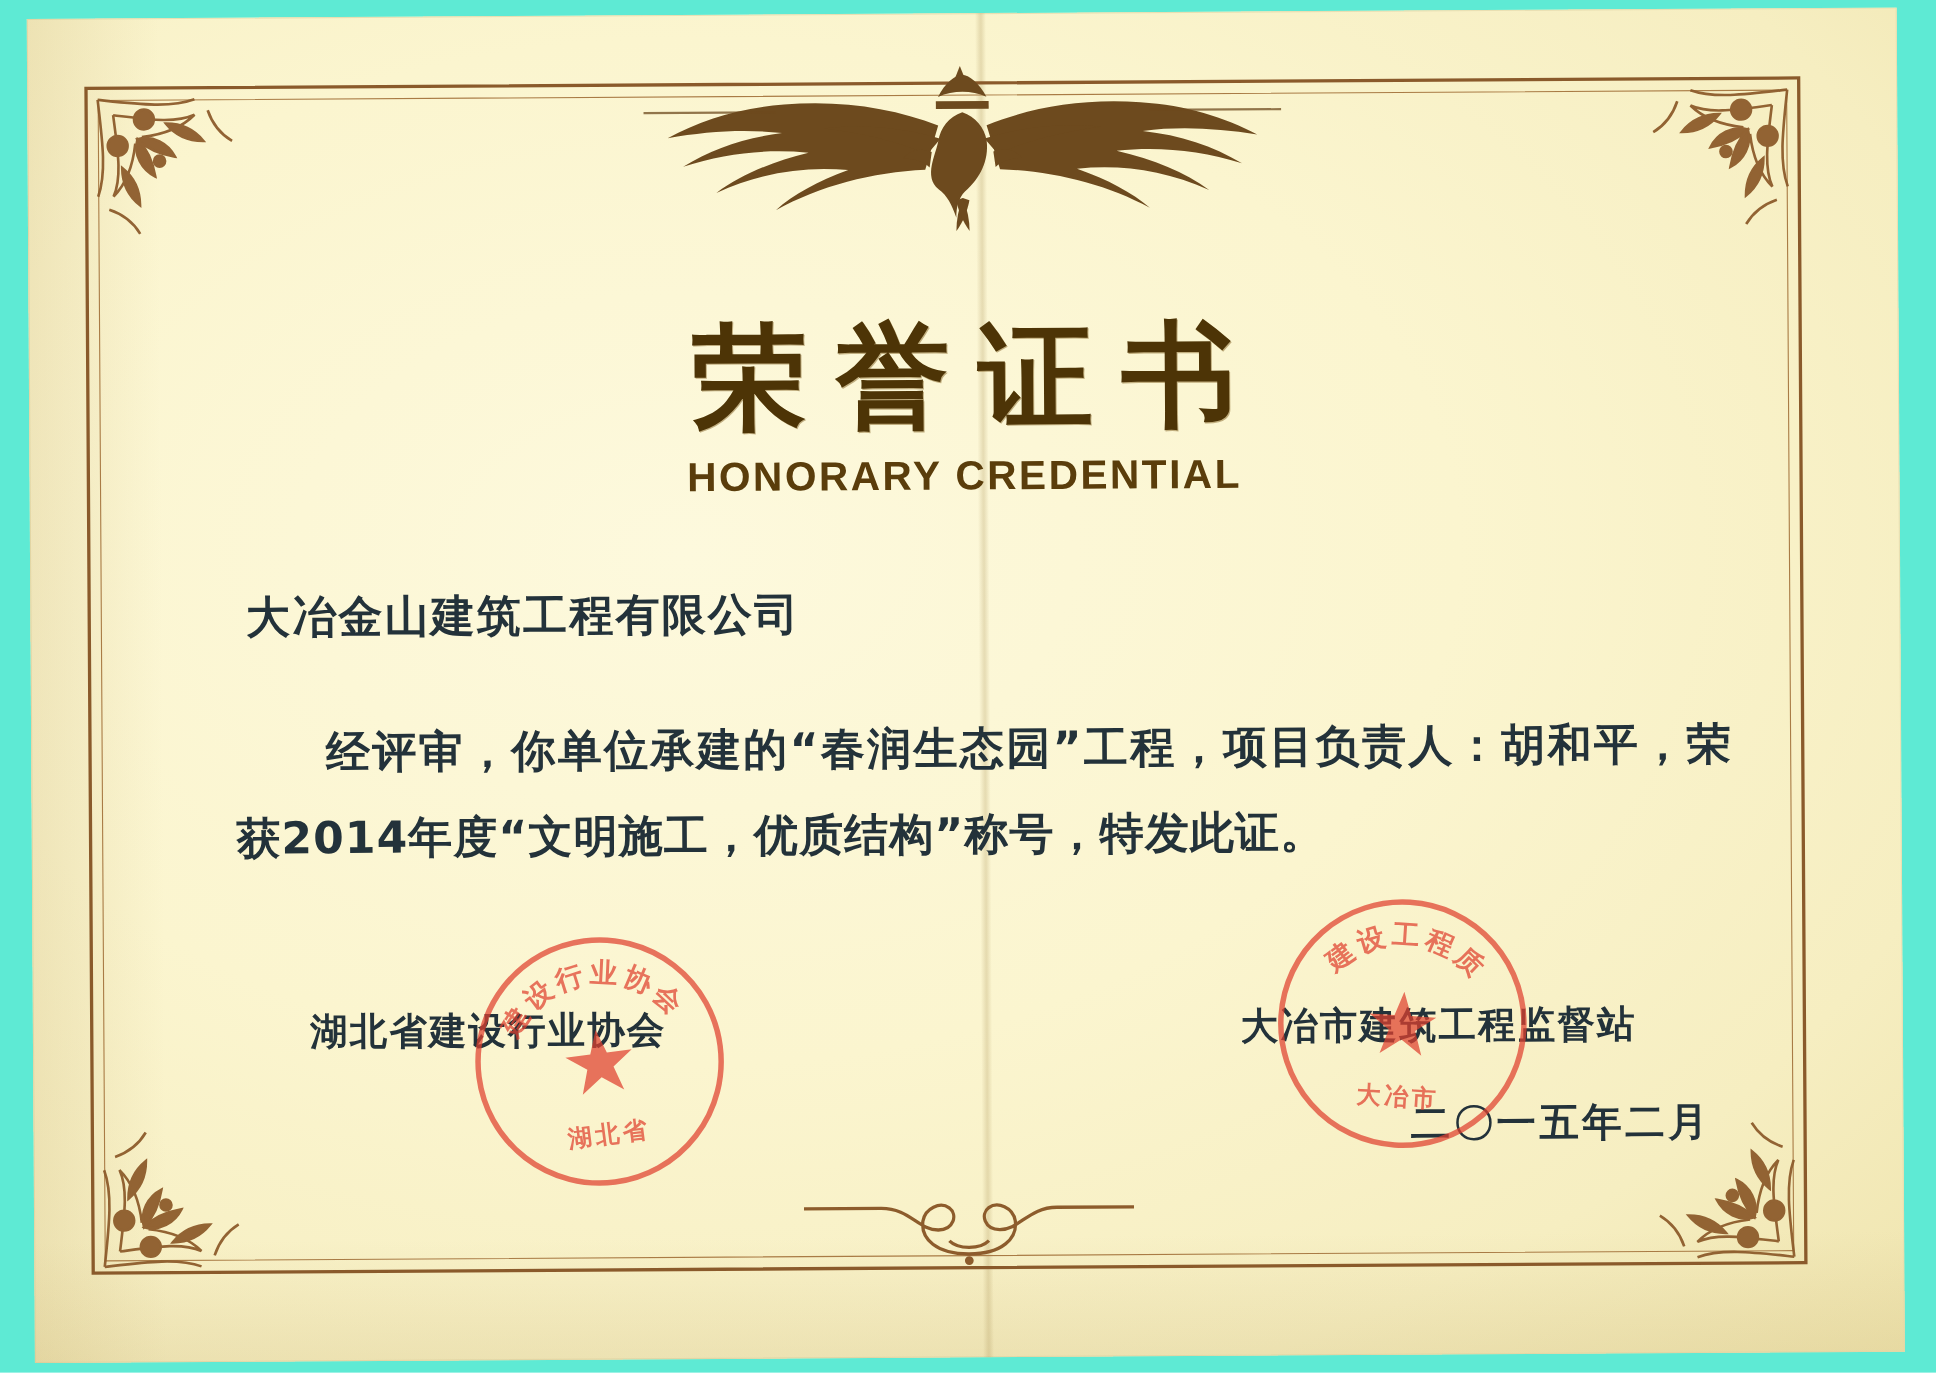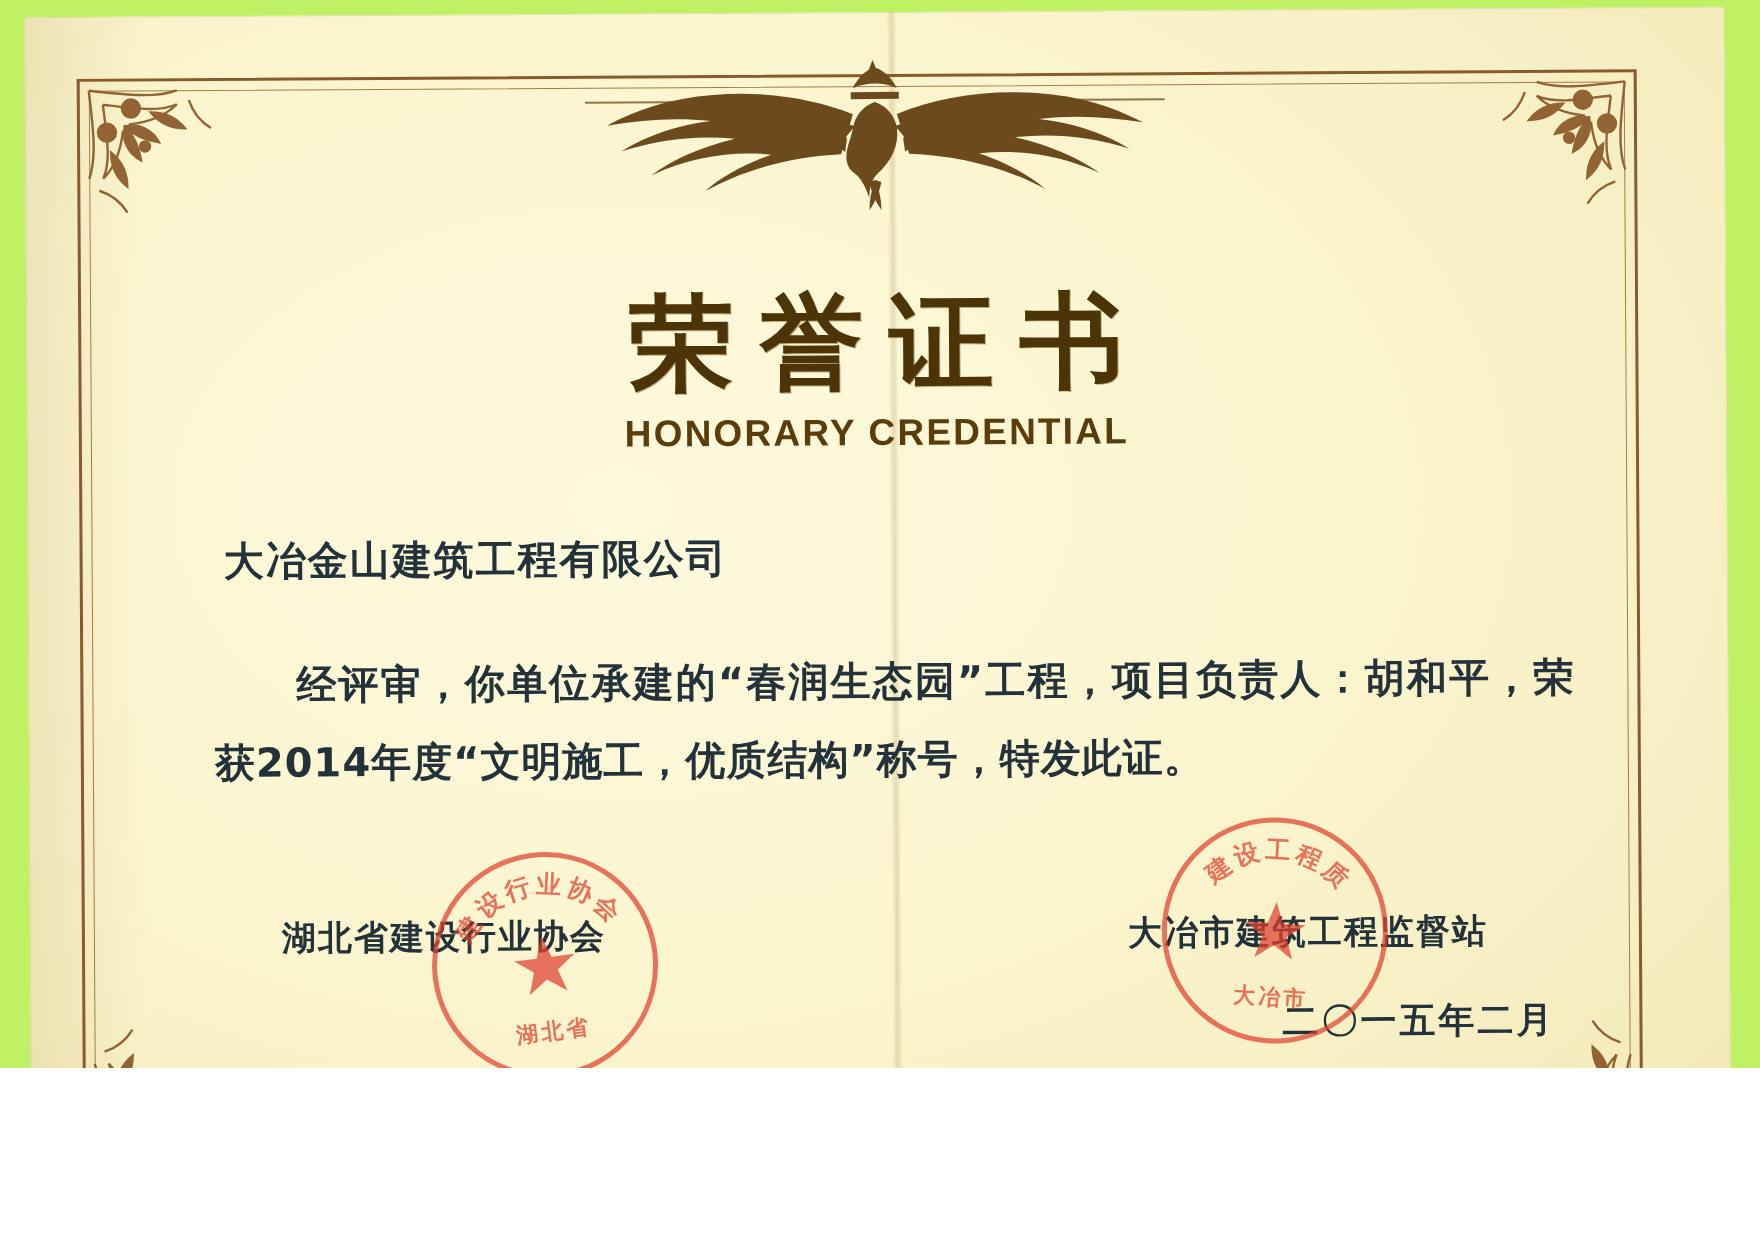--- a/index.html
+++ b/index.html
@@ -3,23 +3,23 @@
 <meta charset="utf-8">
 <style>
   html, body {
     margin: 0;
     padding: 0;
     background: #ffffff;
   }
   #page {
     position: relative;
     width: 1760px;
-    height: 1068px;
+    height: 1248px;
     overflow: hidden;
-    background: #bef264;
+    background: #5eead4;
     font-family: "Liberation Sans", sans-serif;
   }
 
   
   .cert-paper {
     position: absolute;
     left: 28px;
     top: 12px;
     width: 1700px;
     height: 1222px;

